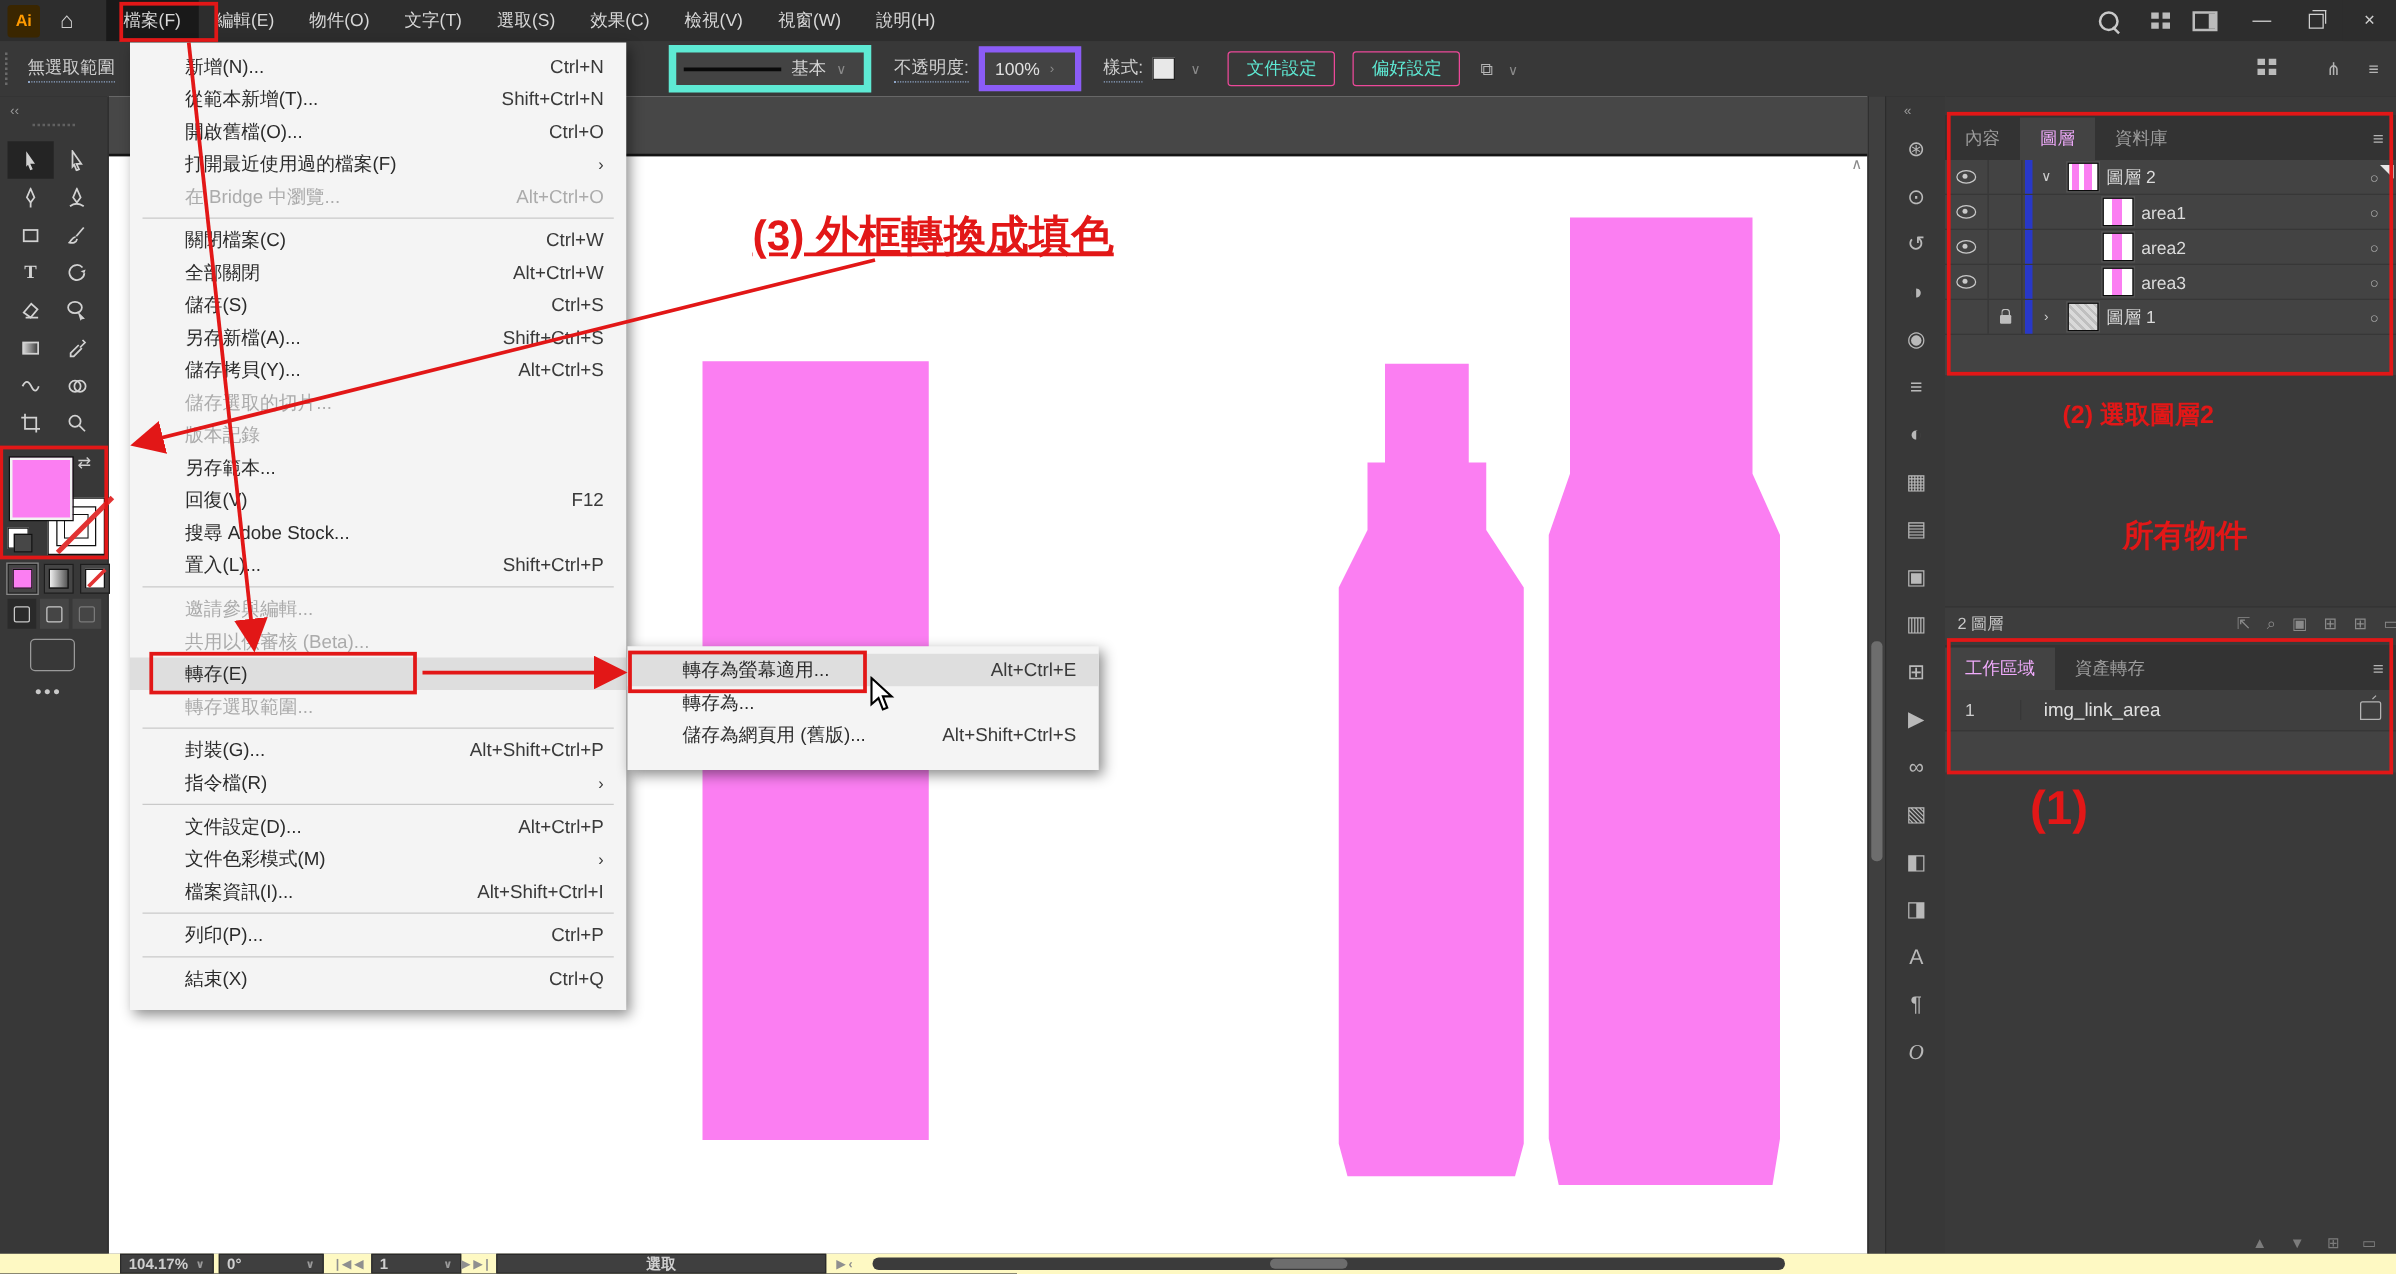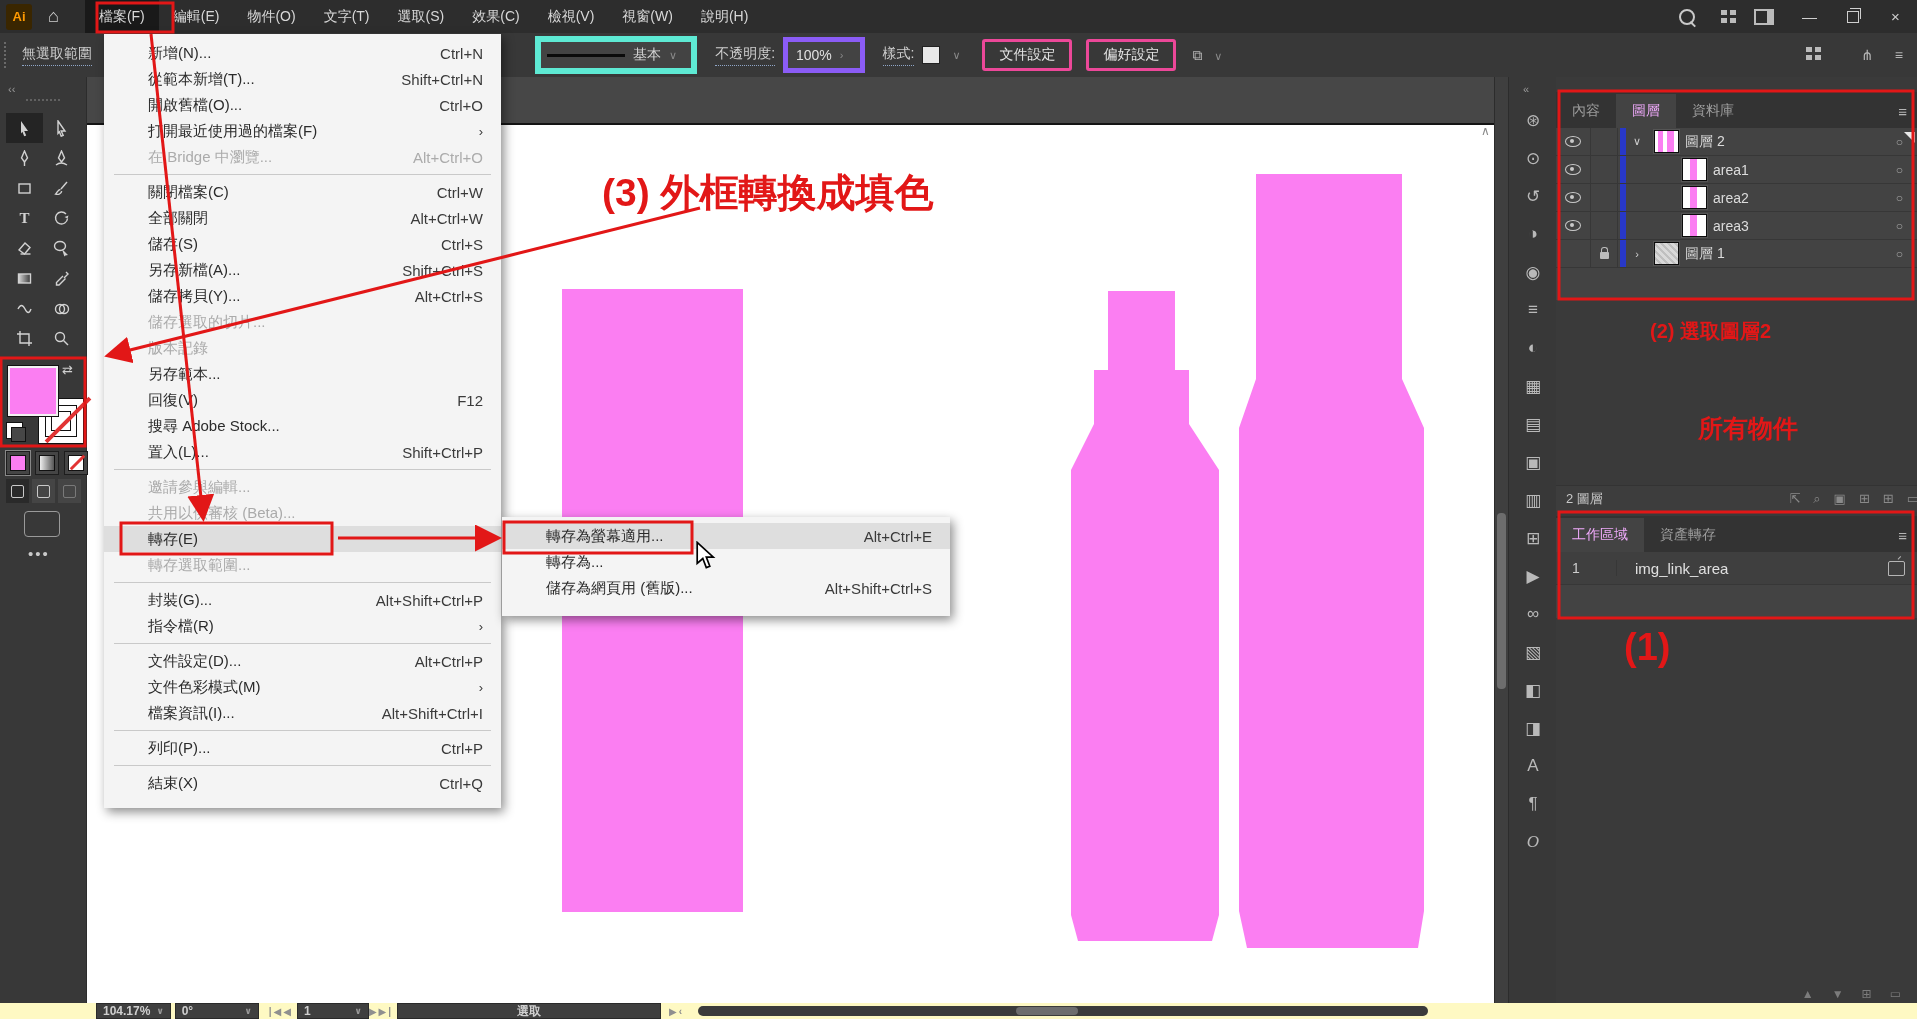--- a/index.html
+++ b/index.html
@@ -32,21 +32,21 @@
   .wbtn.close{background:#2d2d2d;}
 
   
   .controlbar{left:0;top:33px;width:1917px;height:44px;background:#383838;border-bottom:1px solid #262626;display:flex;align-items:center;}
   .cb-handle{width:6px;height:26px;margin:0 6px 0 4px;border-left:2px dotted #6a6a6a;}
   .cb-label{color:#cfcfcf;border-bottom:1px dotted #8fa6c8;padding-bottom:2px;}
   .cb-caret{color:#8a8a8a;font-size:11px;margin:0 8px;}
   .stroke-w{display:flex;align-items:center;background:#434343;border:6px solid #5eead4;height:26px;padding:0 6px;margin-left:27px;}
   .stroke-line{width:78px;height:3px;background:#0a0a0a;margin-right:8px;}
   .field{display:flex;align-items:center;background:#434343;border:5px solid #8b5cf6;height:26px;padding:0 8px;margin-left:8px;color:#e0e0e0;}
-  .btn{border:3px solid #ec4899;border-radius:3px;height:26px;display:flex;align-items:center;padding:0 14px;color:#e5e5e5;margin-left:14px;background:transparent;}
+  .btn{border:1px solid #ec4899;border-radius:3px;height:26px;display:flex;align-items:center;padding:0 14px;color:#5eead4;margin-left:14px;background:transparent;}
   .swatch-sm{width:16px;height:16px;background:#e8e8e8;border:1px solid #222;margin:0 4px 0 8px;}
 
   
   .toolbar{left:0;top:77px;width:86px;height:926px;background:#383838;border-right:1px solid #2c2c2c;}
   .tb-collapse{position:absolute;left:8px;top:6px;color:#9a9a9a;font-size:11px;}
   .tb-dots{position:absolute;left:26px;top:22px;width:34px;border-top:2px dotted #616161;}
   .tools{position:absolute;left:6px;top:36px;width:74px;display:grid;grid-template-columns:37px 37px;grid-auto-rows:30px;}
   .tool{display:flex;align-items:center;justify-content:center;}
   .tool.active{background:#242424;}
   .tool svg{stroke:#d2d2d2;fill:none;stroke-width:1.4;}
@@ -132,21 +132,21 @@
   .filemenu{left:104px;top:34px;width:397px;height:768px;background:#f4f4f4;color:#2b2b2b;
             box-shadow:3px 4px 10px rgba(0,0,0,.45);padding-top:6px;z-index:40;font-size:15px;}
   .mi{height:26px;display:flex;align-items:center;padding:0 18px 0 44px;}
   .mi .ml{flex:1;}
   .mi .ms{color:#3a3a3a;margin-left:20px;}
   .mi .arr{color:#3a3a3a;margin-left:20px;font-size:13px;}
   .mi.dis,.mi.dis .ms{color:#ababab;}
   .mi.hi{background:#dedede;}
   .msep{height:9px;position:relative;}
   .msep::after{content:"";position:absolute;left:10px;right:10px;top:4px;border-top:1px solid #c9c9c9;}
-  .submenu{left:502px;top:517px;width:448px;height:93px;background:#f4f4f4;color:#2b2b2b;
+  .submenu{left:502px;top:517px;width:377px;height:93px;background:#f4f4f4;color:#2b2b2b;
            box-shadow:3px 4px 10px rgba(0,0,0,.45);padding-top:6px;z-index:41;font-size:15px;}
 
   
   .overlay{left:0;top:0;width:1917px;height:1019px;z-index:50;pointer-events:none;}
   .anno{position:absolute;color:var(--annotation-red);font-weight:bold;z-index:55;pointer-events:none;
         font-family:"Liberation Sans","DejaVu Sans",sans-serif;}
   .cursor{position:absolute;z-index:60;pointer-events:none;}
 </style>
 </head>
 <body>
@@ -640,21 +640,21 @@
       <rect x="504" y="522" width="188" height="31"></rect>
       <rect x="1" y="358" width="84" height="88"></rect>
       <rect x="1559" y="91" width="354" height="208"></rect>
       <rect x="1559" y="512" width="354" height="106"></rect>
       <line x1="151" y1="34" x2="203" y2="516" marker-end="url(#arrow)"></line>
       <line x1="700" y1="208" x2="110" y2="355" marker-end="url(#arrow)"></line>
       <line x1="338" y1="538" x2="496" y2="538" marker-end="url(#arrow)"></line>
     </g>
   </svg>
 
-  <div class="anno" style="left:602px;top:166px;font-size:39px;">(3) 外框轉換成填色</div>
+  <div class="anno" style="left:602px;top:166px;font-size:34px;text-decoration:underline;">(3) 外框轉換成填色</div>
   <div class="anno" style="left:1650px;top:318px;font-size:20px;">(2) 選取圖層2</div>
   <div class="anno" style="left:1698px;top:382px;font-size:25px;margin-top:30px;">所有物件</div>
   <div class="anno" style="left:1624px;top:626px;font-size:38px;">(1)</div>
 
   <svg class="cursor" style="left:695px;top:541px;" width="24" height="28" viewBox="0 0 16 20">
     <polygon points="1,1 1,16 5,12.5 7.5,19 10,18 7.5,11.5 12.5,11.5" fill="#fff" stroke="#000" stroke-width="1.2"></polygon>
   </svg>
 
 </div>
 

